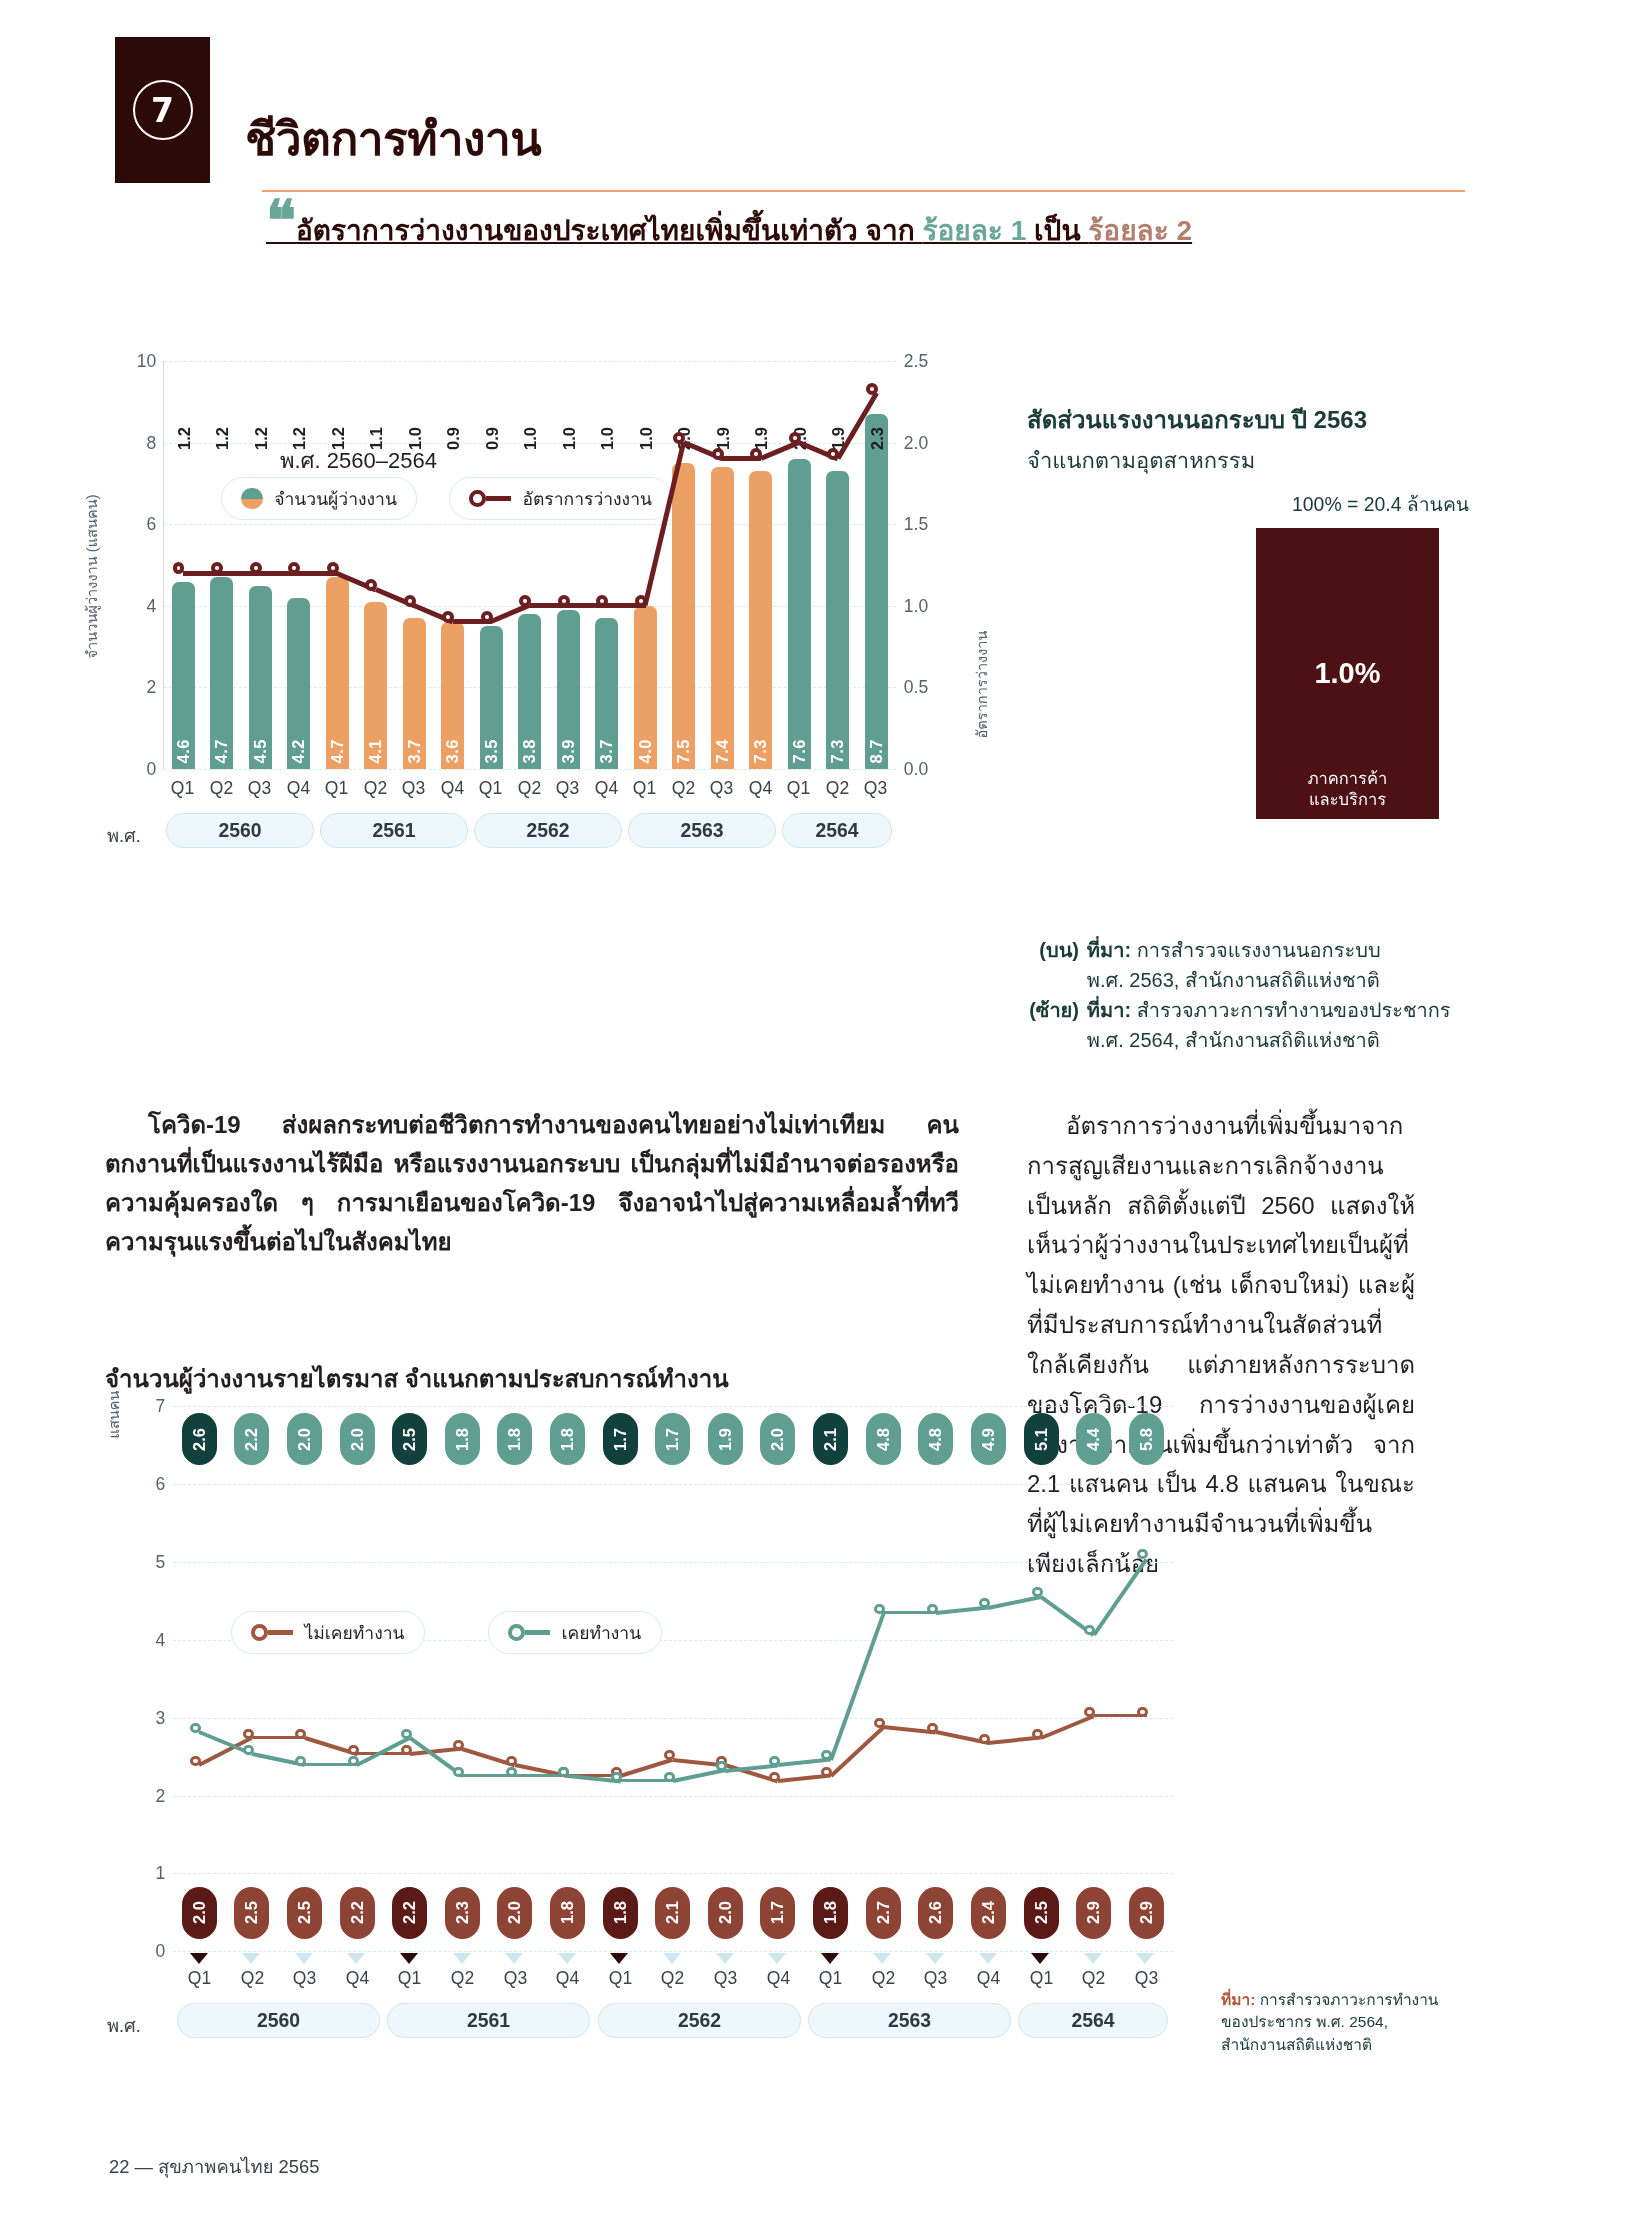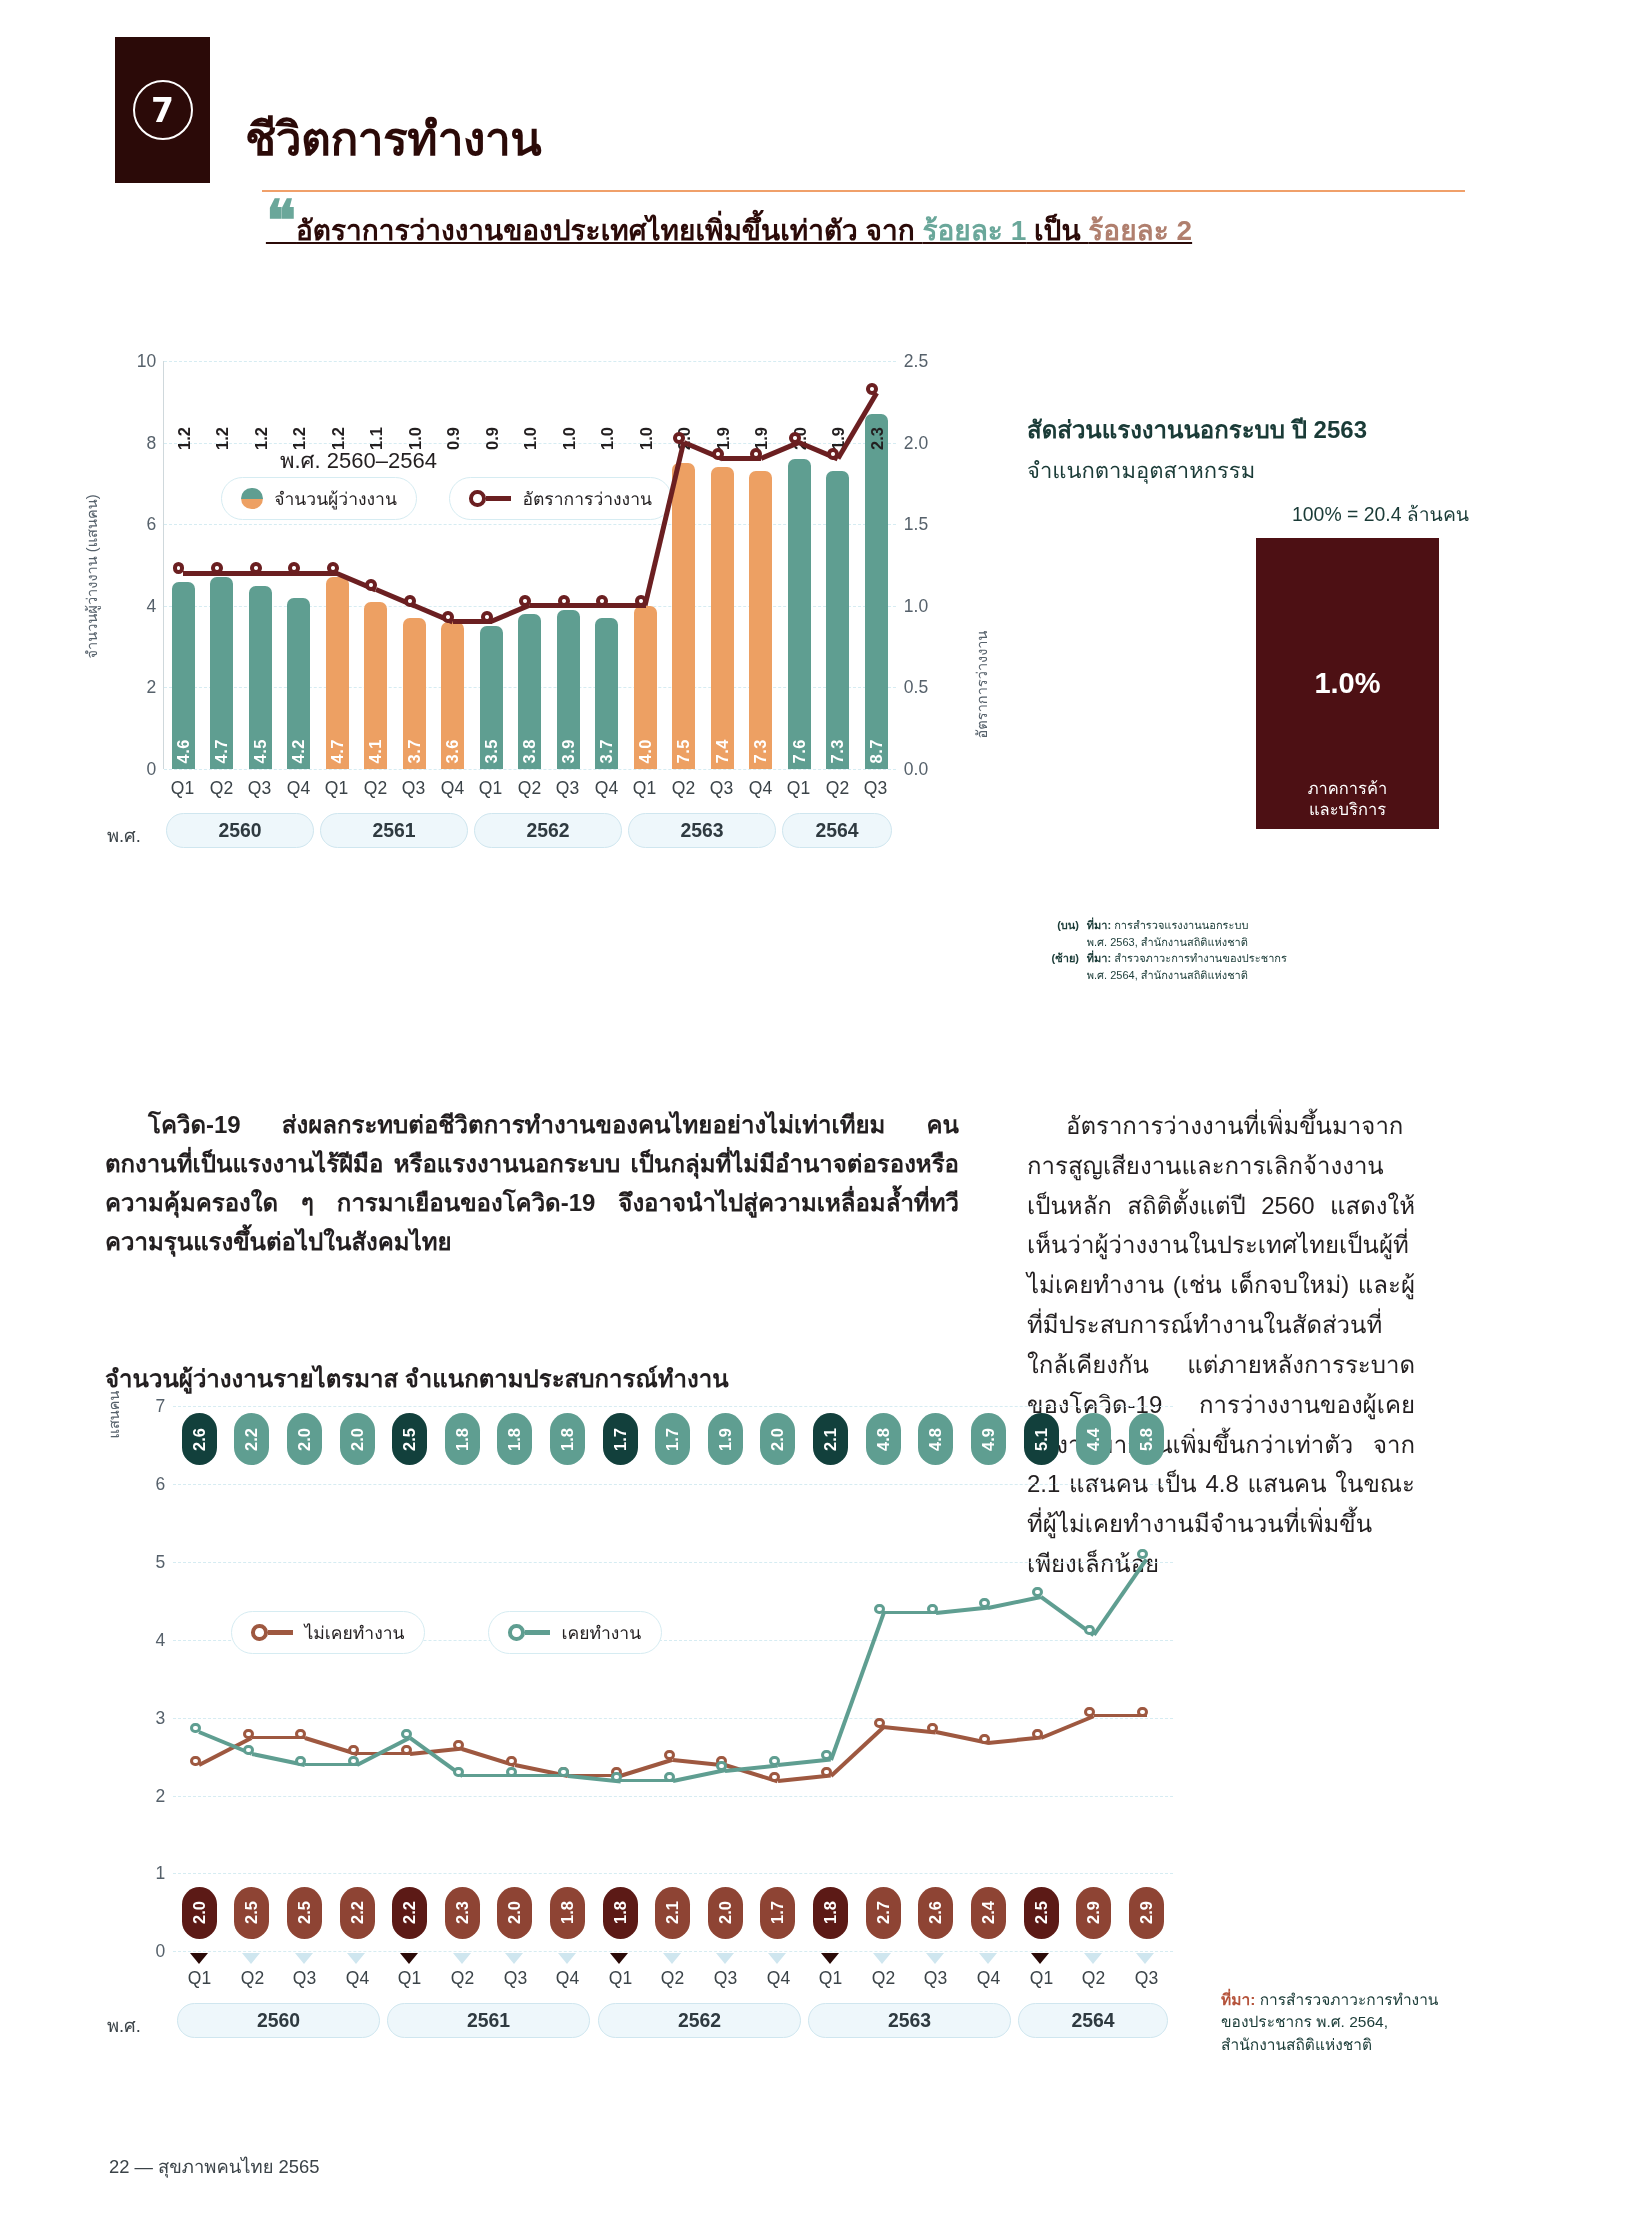--- a/index.html
+++ b/index.html
@@ -121,31 +121,31 @@
     position:absolute; height:35px; border:1px solid #cfe6ef;
     background:#eef7fb; border-radius:17.5px; display:flex;
     align-items:center; justify-content:center;
     font-size:19.4px; font-weight:bold; color:#2f3a40;
   }
   .year-axis-label {
     position:absolute; font-size:18.4px; color:#3b4348;
   }
 
   
-  #mosaic-wrap { position:absolute; left:1027px; top:410px; width:446px; }
+  #mosaic-wrap { position:absolute; left:1027px; top:400px; width:446px; }
   #mosaic-title { font-size:24px; font-weight:bold; color:#1a3b37; }
   #mosaic-subtitle { font-size:22px; color:#1a3b37; margin-top:3.9px; }
   #mosaic-note { font-size:19.4px; color:#1a3b37; text-align:right;
                  margin-top:11.6px; padding-right:3.9px; }
   #mosaic-box { position:relative; width:412px; height:378px; margin-top:7.8px; }
   .mcell { position:absolute; display:flex; flex-direction:column;
            align-items:center; justify-content:center; }
   .mval { color:#fff; font-size:29px; font-weight:bold; }
   .mlab { color:#fff; font-size:16.5px; text-align:center; line-height:1.25; }
-  #mosaic-sources { margin-top:1px; font-size:11px; color:#1a3b37;
+  #mosaic-sources { margin-top:29px; font-size:20px; color:#1a3b37;
                     line-height:1.5; }
   .src-row { display:flex; gap:7.8px; }
   .src-tag { font-weight:bold; min-width:52px; text-align:right; }
   .src-lbl { font-weight:bold; }
 
   
   #body-left {
     position:absolute; left:105px; top:1106px; width:854px;
     font-size:24px; font-weight:bold; color:#231f20; line-height:1.62;
     text-align:justify; text-indent:43px;

